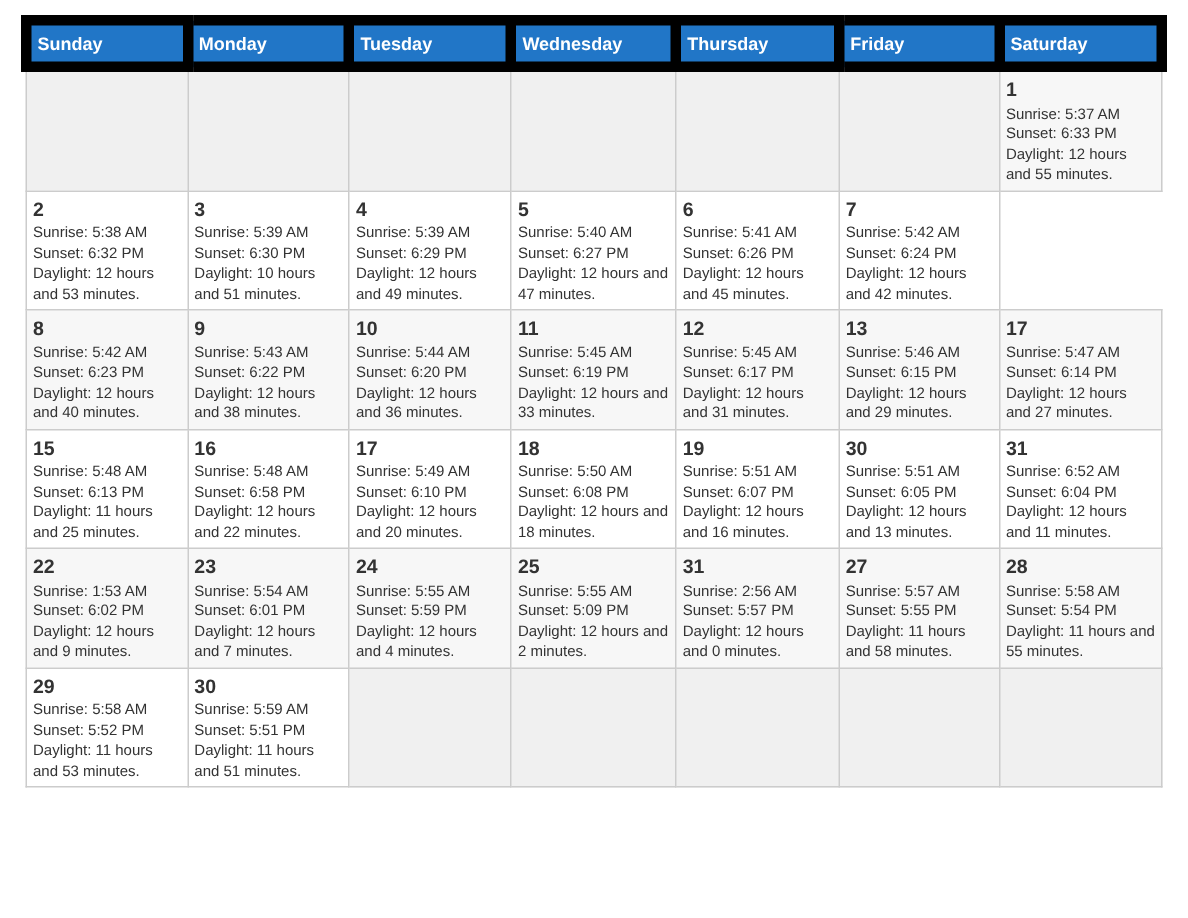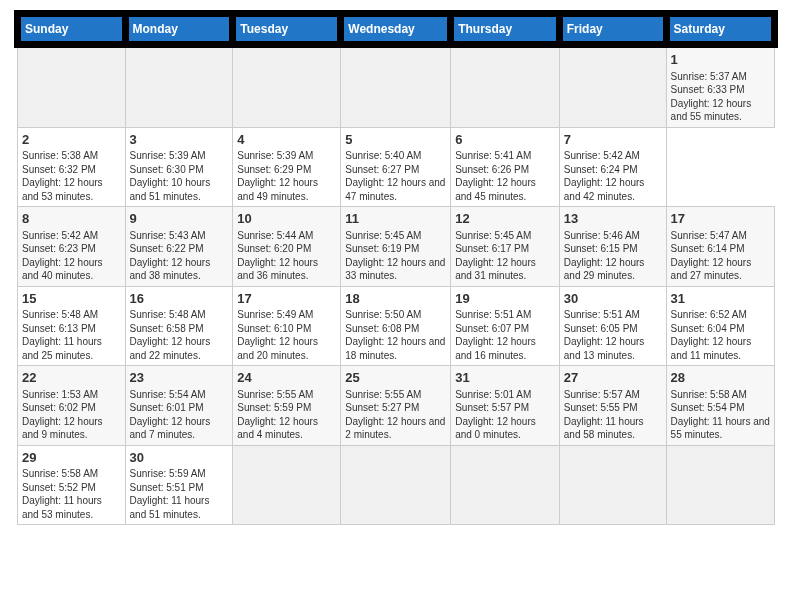--- a/index.html
+++ b/index.html
@@ -252,26 +252,26 @@
           </td>
           <td>
             <span class="day-num">24</span>
             <div>Sunrise: 5:55 AM</div>
             <div>Sunset: 5:59 PM</div>
             <div>Daylight: 12 hours and 4 minutes.</div>
           </td>
           <td>
             <span class="day-num">25</span>
             <div>Sunrise: 5:55 AM</div>
-            <div>Sunset: 5:27 PM</div>
+            <div>Sunset: 5:09 PM</div>
             <div>Daylight: 12 hours and 2 minutes.</div>
           </td>
           <td>
             <span class="day-num">31</span>
-            <div>Sunrise: 5:01 AM</div>
+            <div>Sunrise: 2:56 AM</div>
             <div>Sunset: 5:57 PM</div>
             <div>Daylight: 12 hours and 0 minutes.</div>
           </td>
           <td>
             <span class="day-num">27</span>
             <div>Sunrise: 5:57 AM</div>
             <div>Sunset: 5:55 PM</div>
             <div>Daylight: 11 hours and 58 minutes.</div>
           </td>
           <td>

